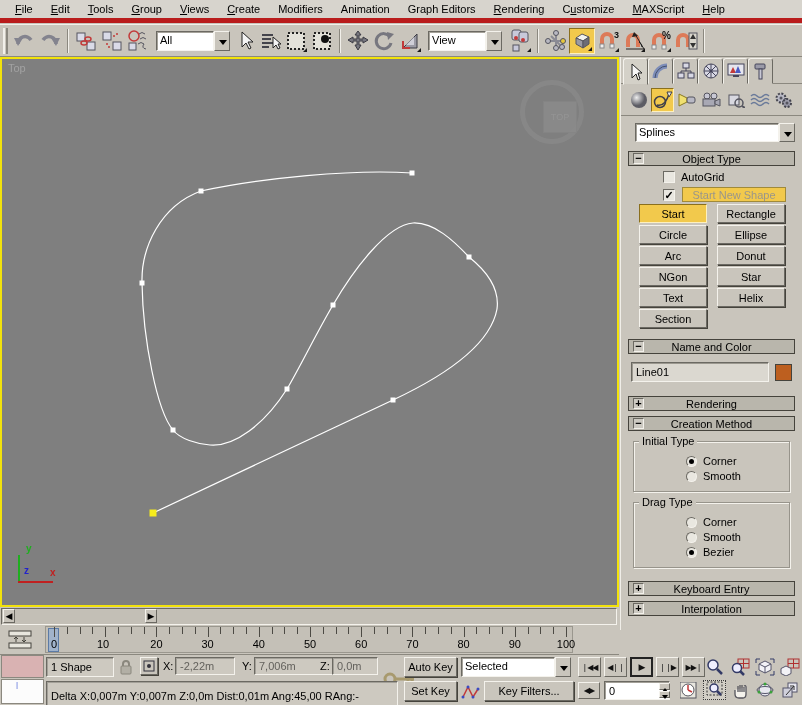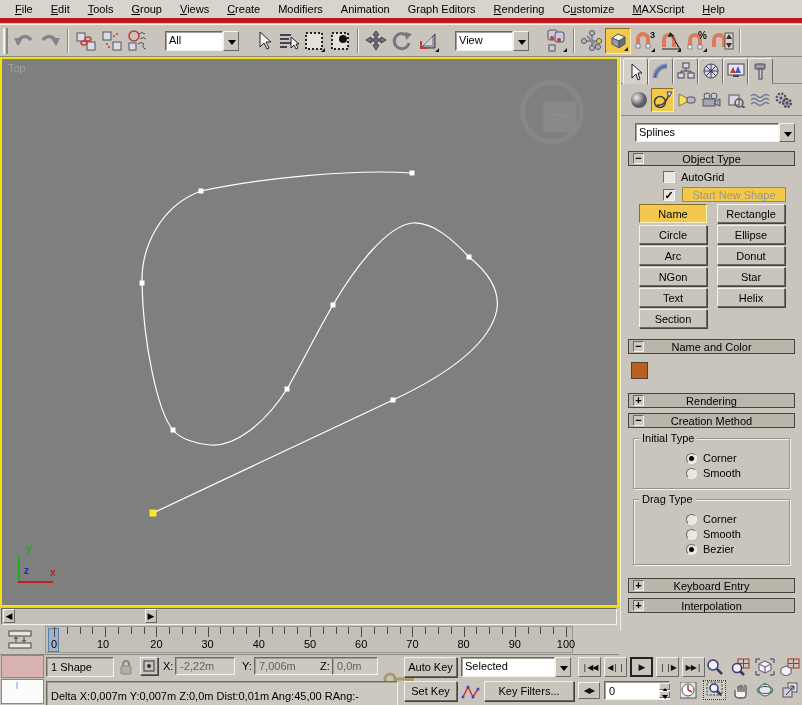--- a/index.html
+++ b/index.html
@@ -26,21 +26,21 @@
   .grip { width:5px; height:26px; margin:0 3px 0 1px;
     border-left:2px solid #f2f0ea; border-right:2px solid #8b887f; }
   .tsep { width:2px; height:24px; margin:0 4px;
     border-left:1px solid #8b887f; border-right:1px solid #f2f0ea; }
   .tico { position:relative; width:26px; height:26px; display:flex;
     align-items:center; justify-content:center; flex:0 0 auto; }
   .tico.small { width:24px; }
   .fly::after { content:''; position:absolute; right:2px; bottom:2px;
     border-left:4px solid transparent; border-bottom:4px solid #1a1a1a; }
   .tico.active { background:#f2c94c; border:1px solid; border-color:#8a6f1d #fdf0c0 #fdf0c0 #8a6f1d; }
-  .dd { display:flex; height:20px; margin:0 14px; flex:0 0 auto; }
+  .dd { display:flex; height:20px; margin:0 5px; flex:0 0 auto; }
   .dd-text { width:58px; background:#fff; border:1px solid; padding:2px 3px;
     border-color:#6b6962 #f4f2ec #f4f2ec #6b6962; box-shadow:inset 1px 1px 0 #a5a29a; }
   .dd-btn { width:16px; background:#c9c5bc; border:1px solid;
     border-color:#f4f2ec #6b6962 #6b6962 #f4f2ec; position:relative; }
   .dd-btn::after { content:''; position:absolute; left:4px; top:8px;
     border:4px solid transparent; border-top:5px solid #000; }
   
   #viewport-frame {
     position:absolute; left:0; top:57px; width:619px; height:550px;
     border:2px solid #f2e20b; background:#7f7f7f;
@@ -484,38 +484,39 @@
     </div>
     <div style="display:flex;align-items:flex-end;gap:6px;margin:5px 0 0 42px">
       <div class="cb"></div>
       <span>AutoGrid</span>
     </div>
     <div style="display:flex;align-items:center;gap:7px;margin:4px 0 2px 42px">
       <div class="cb">✓</div>
       <div style="width:104px;height:15px;background:#f2c94c;border:1px solid #a08a3a;color:#9a968a;text-align:center;line-height:14px">Start New Shape</div>
     </div>
     <div class="shape-grid">
-        <div class="shape-btn active">Name</div>
+        <div class="shape-btn active">Start</div>
         <div class="shape-btn">Rectangle</div>
         <div class="shape-btn">Circle</div>
         <div class="shape-btn">Ellipse</div>
         <div class="shape-btn">Arc</div>
         <div class="shape-btn">Donut</div>
         <div class="shape-btn">NGon</div>
         <div class="shape-btn">Star</div>
         <div class="shape-btn">Text</div>
         <div class="shape-btn">Helix</div>
         <div class="shape-btn">Section</div>
       </div>
 
     <div class="rollout" style="margin-top:11px">
       <div class="rbox">−</div>
       <div class="rtitle">Name and Color</div>
     </div>
     <div id="name-row">
+      <div id="name-field">Line01</div>
       <div id="color-swatch" style="background: rgb(189, 95, 31);"></div>
     </div>
 
     <div class="rollout" style="margin-top:14px">
       <div class="rbox">+</div>
       <div class="rtitle">Rendering</div>
     </div>
 
     <div class="rollout" style="margin-top:5px">
       <div class="rbox">−</div>

